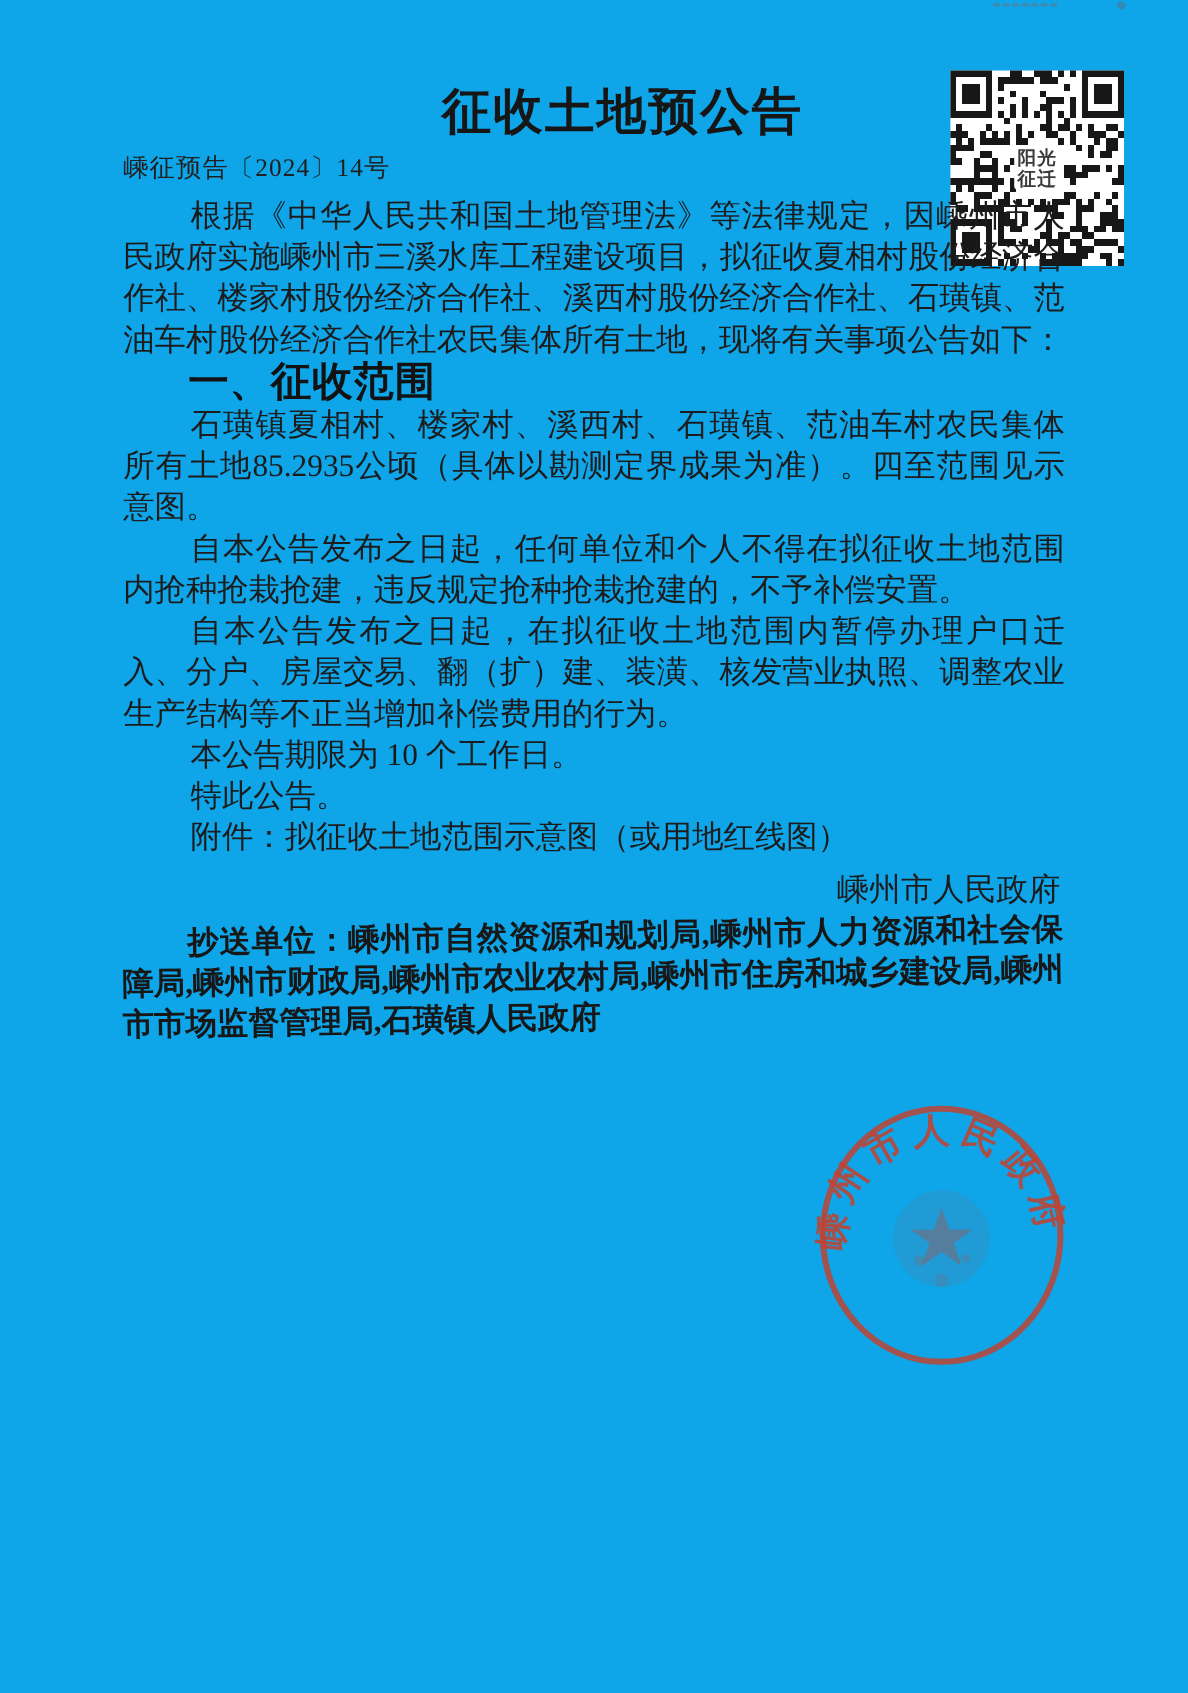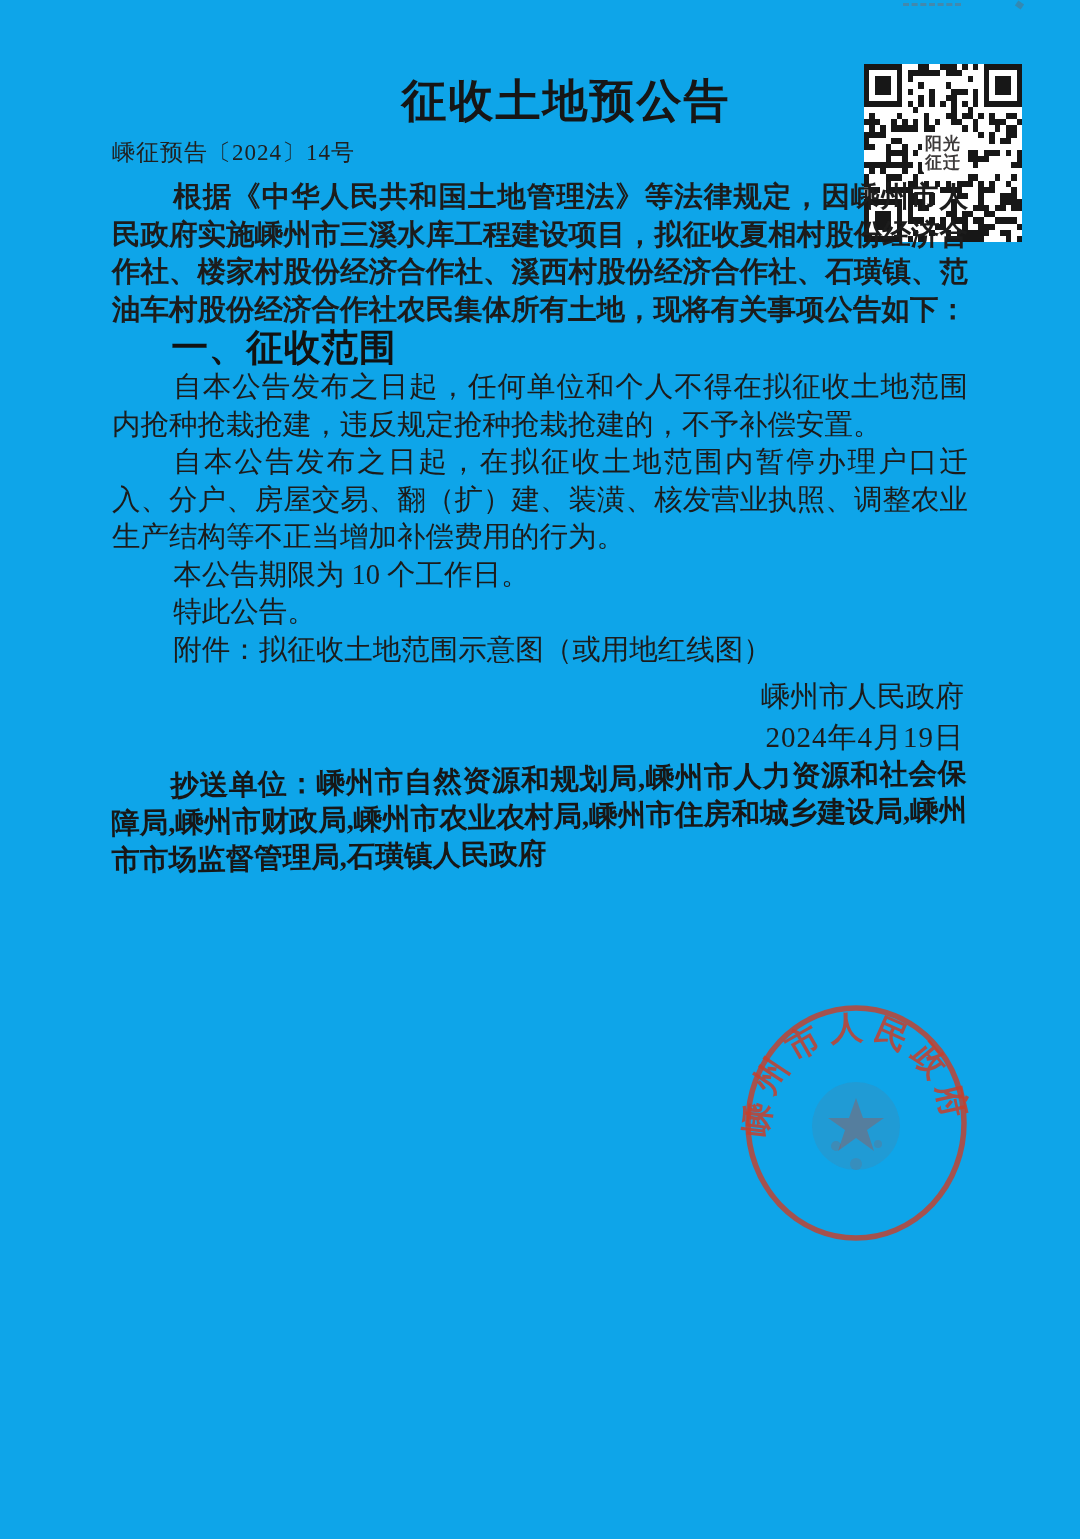--- a/index.html
+++ b/index.html
@@ -42,21 +42,21 @@
   }
   .docnum{
     margin-top:6px;text-align:left;
     font-size:23px;line-height:34px;letter-spacing:1px;color:#202020;
   }
   .body-p{
     margin:0;font-size:28.5px;line-height:37.5px;
     text-indent:2.15em;letter-spacing:0;
     text-align:justify;color:#1c1c1c;
   }
-  .intro{margin-top:8px;font-weight:bold;}
+  .intro{margin-top:8px;}
   .sec-h{
     margin:1px 0 1px;font-size:37px;line-height:38px;font-weight:800;
     text-indent:1.6em;color:#121212;letter-spacing:0.5px;
   }
   .sig{
     margin-top:8px;text-align:right;padding-right:4px;
     font-size:29px;line-height:41px;color:#1c1c1c;
   }
   .sig .sig-date{letter-spacing:1px;}
   .cc{
@@ -444,32 +444,32 @@
     </div>
   </div>
 
   <div class="doc">
     <h1 class="title">征收土地预公告</h1>
     <div class="docnum">嵊征预告〔2024〕14号</div>
 
     <p class="body-p intro">根据《中华人民共和国土地管理法》等法律规定，因嵊州市人民政府实施嵊州市三溪水库工程建设项目，拟征收夏相村股份经济合作社、楼家村股份经济合作社、溪西村股份经济合作社、石璜镇、范油车村股份经济合作社农民集体所有土地，现将有关事项公告如下：</p>
 
     <h2 class="sec-h">一、征收范围</h2>
+    <p class="body-p">石璜镇夏相村、楼家村、溪西村、石璜镇、范油车村农民集体所有土地85.2935公顷（具体以勘测定界成果为准）。四至范围见示意图。</p>
 
 
     <p class="body-p">自本公告发布之日起，任何单位和个人不得在拟征收土地范围内抢种抢栽抢建，违反规定抢种抢栽抢建的，不予补偿安置。</p>
     <p class="body-p">自本公告发布之日起，在拟征收土地范围内暂停办理户口迁入、分户、房屋交易、翻（扩）建、装潢、核发营业执照、调整农业生产结构等不正当增加补偿费用的行为。</p>
 
     <p class="body-p">本公告期限为 10 个工作日。</p>
     <p class="body-p">特此公告。</p>
     <p class="body-p">附件：拟征收土地范围示意图（或用地红线图）</p>
 
     <div class="sig">
       <div class="sig-issuer">嵊州市人民政府</div>
-      <div class="sig-date">2024年4月19日</div>
     </div>
 
     <p class="cc">抄送单位：嵊州市自然资源和规划局,嵊州市人力资源和社会保障局,嵊州市财政局,嵊州市农业农村局,嵊州市住房和城乡建设局,嵊州市市场监督管理局,石璜镇人民政府</p>
   </div>
 
   <div class="seal">
     <svg width="240" height="252" viewBox="0 0 240 252">
       <defs>
         <path id="sealArc" d="M 33 144 A 88 88 0 1 1 207 144" fill="none"></path>
       </defs>

